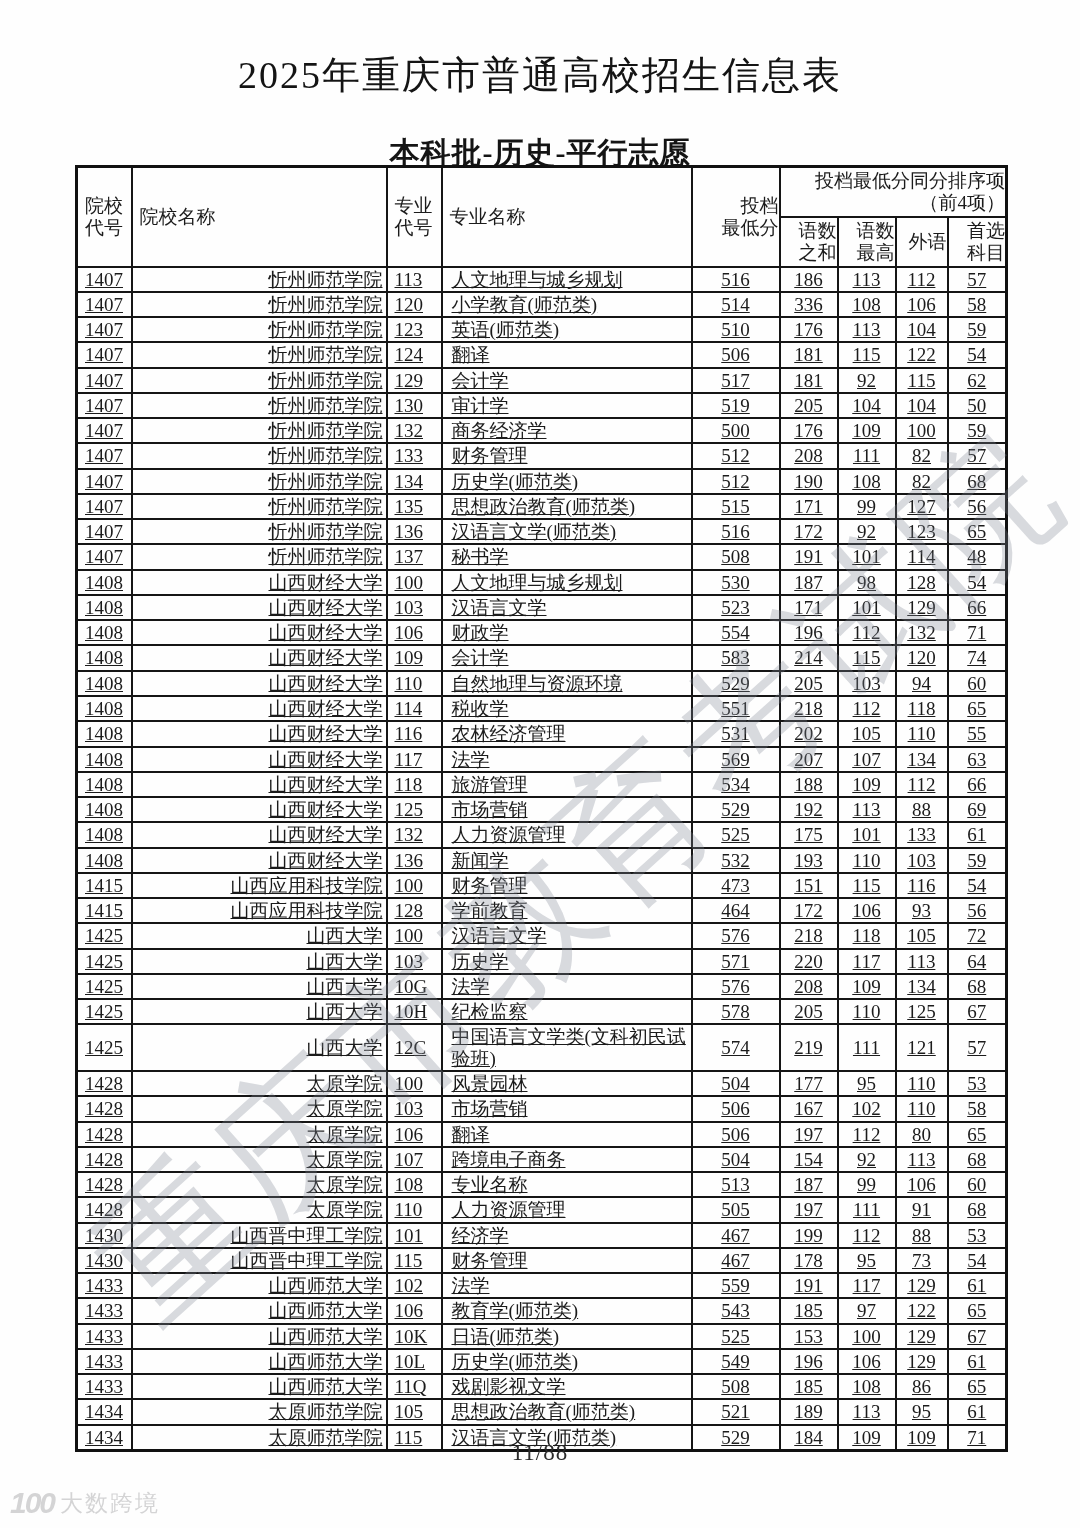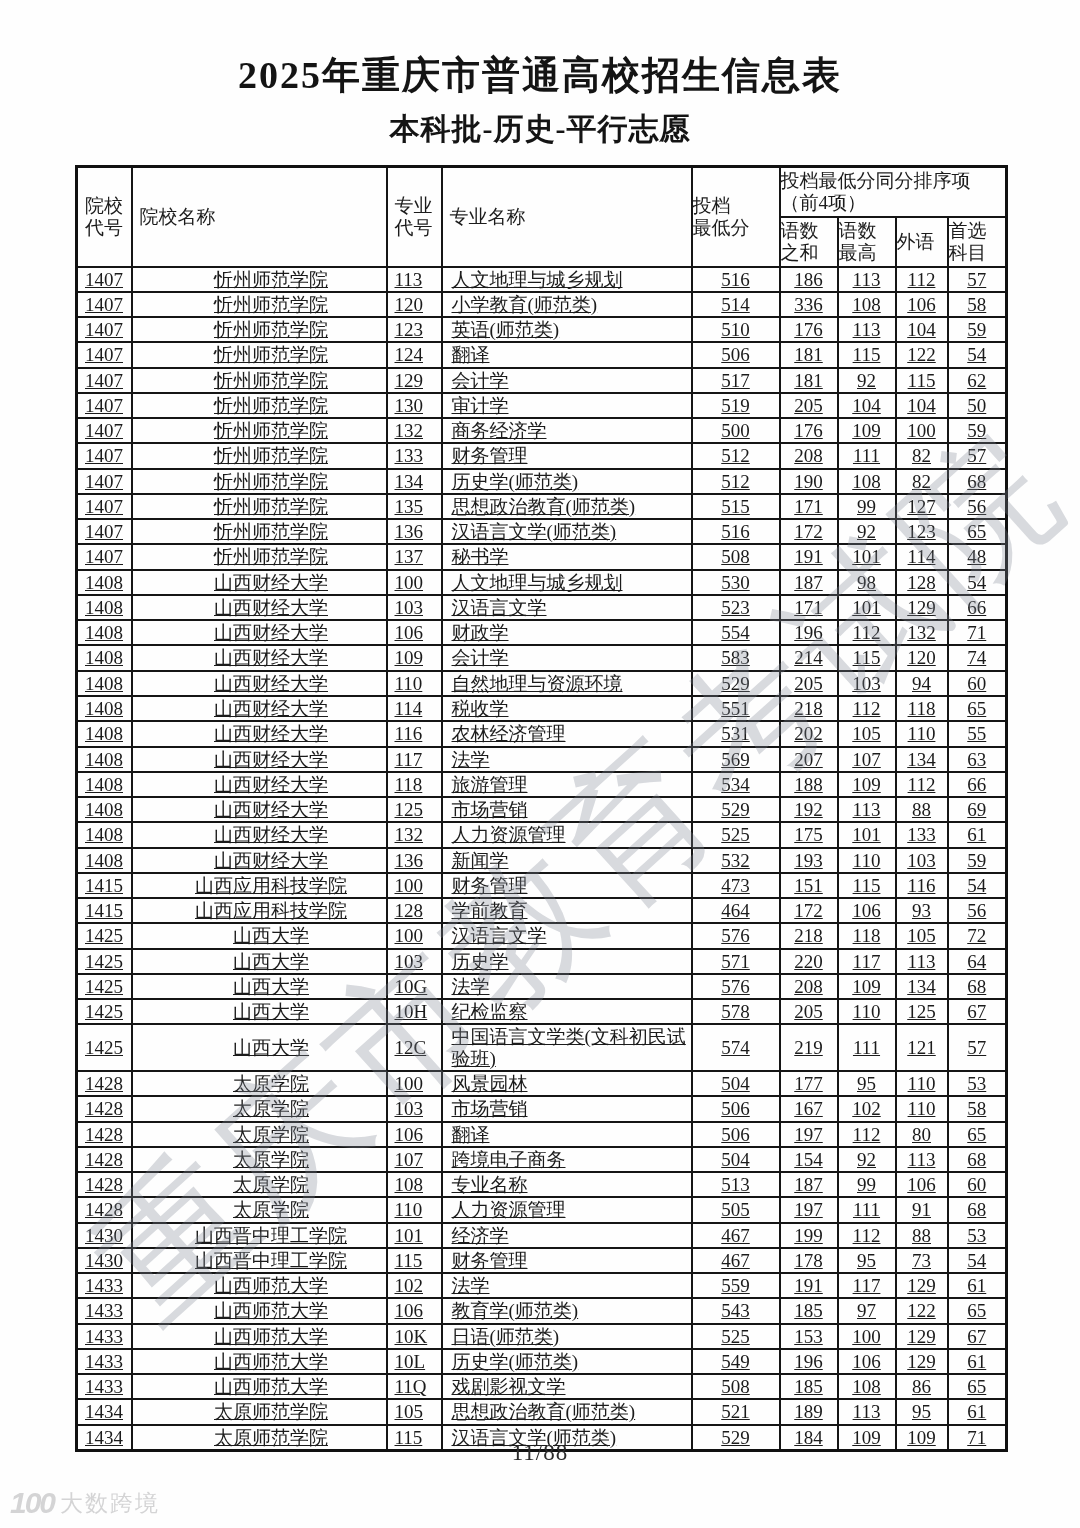--- a/index.html
+++ b/index.html
@@ -10,26 +10,26 @@
     height: 1528px;
     background: #fefefe;
     overflow: hidden;
     font-family: "Liberation Serif", "DejaVu Serif", serif;
     color: #1b1b1b;
   }
   .title {
     padding-top: 50px;
     text-align: center;
     font-size: 38px;
-    font-weight: bold;
+    font-weight: normal;
     letter-spacing: 2px;
     color: #141414;
   }
   .subtitle {
-    margin-top: 8px;
+    margin-top: 32px;
     text-align: center;
     font-size: 30px;
     font-weight: bold;
     letter-spacing: 1px;
     color: #141414;
   }
   table.score-table {
     position: absolute;
     left: 75px;
     top: 165px;
@@ -43,24 +43,24 @@
     font-size: 19px;
     font-weight: normal;
     line-height: 1.12;
     overflow: hidden;
     color: #1b1b1b;
   }
   .score-table { border: 3px solid #111; }
   .score-table thead tr { height: 50px; }
   .score-table tbody tr { height: 24.7px; text-decoration: underline; }
   th.hl { text-align: left; padding-left: 7px; white-space: pre-line; vertical-align: middle; }
-  th.hc { text-align: left; white-space: pre-line; vertical-align: middle; margin-top: 8px; }
+  th.hc { text-align: right; white-space: pre-line; vertical-align: middle; margin-top: 8px; }
   .score-table td { padding: 1px 3px; vertical-align: middle; }
   td.c0 { text-align: left; padding-left: 7px; }
-  td.c1 { text-align: center; padding-left: 27px; }
+  td.c1 { text-align: right; padding-left: 27px; }
   td.c2 { text-align: left; padding-left: 7px; font-family: "Liberation Serif", serif; }
   td.c3 { text-align: left; padding-left: 9px; }
   td.c4, td.c5, td.c6, td.c7, td.c8 { text-align: center; }
   .watermark {
     position: absolute;
     left: 55px;
     top: 1215px;
     width: 1400px;
     transform: rotate(-42deg);
     transform-origin: 0 0;

